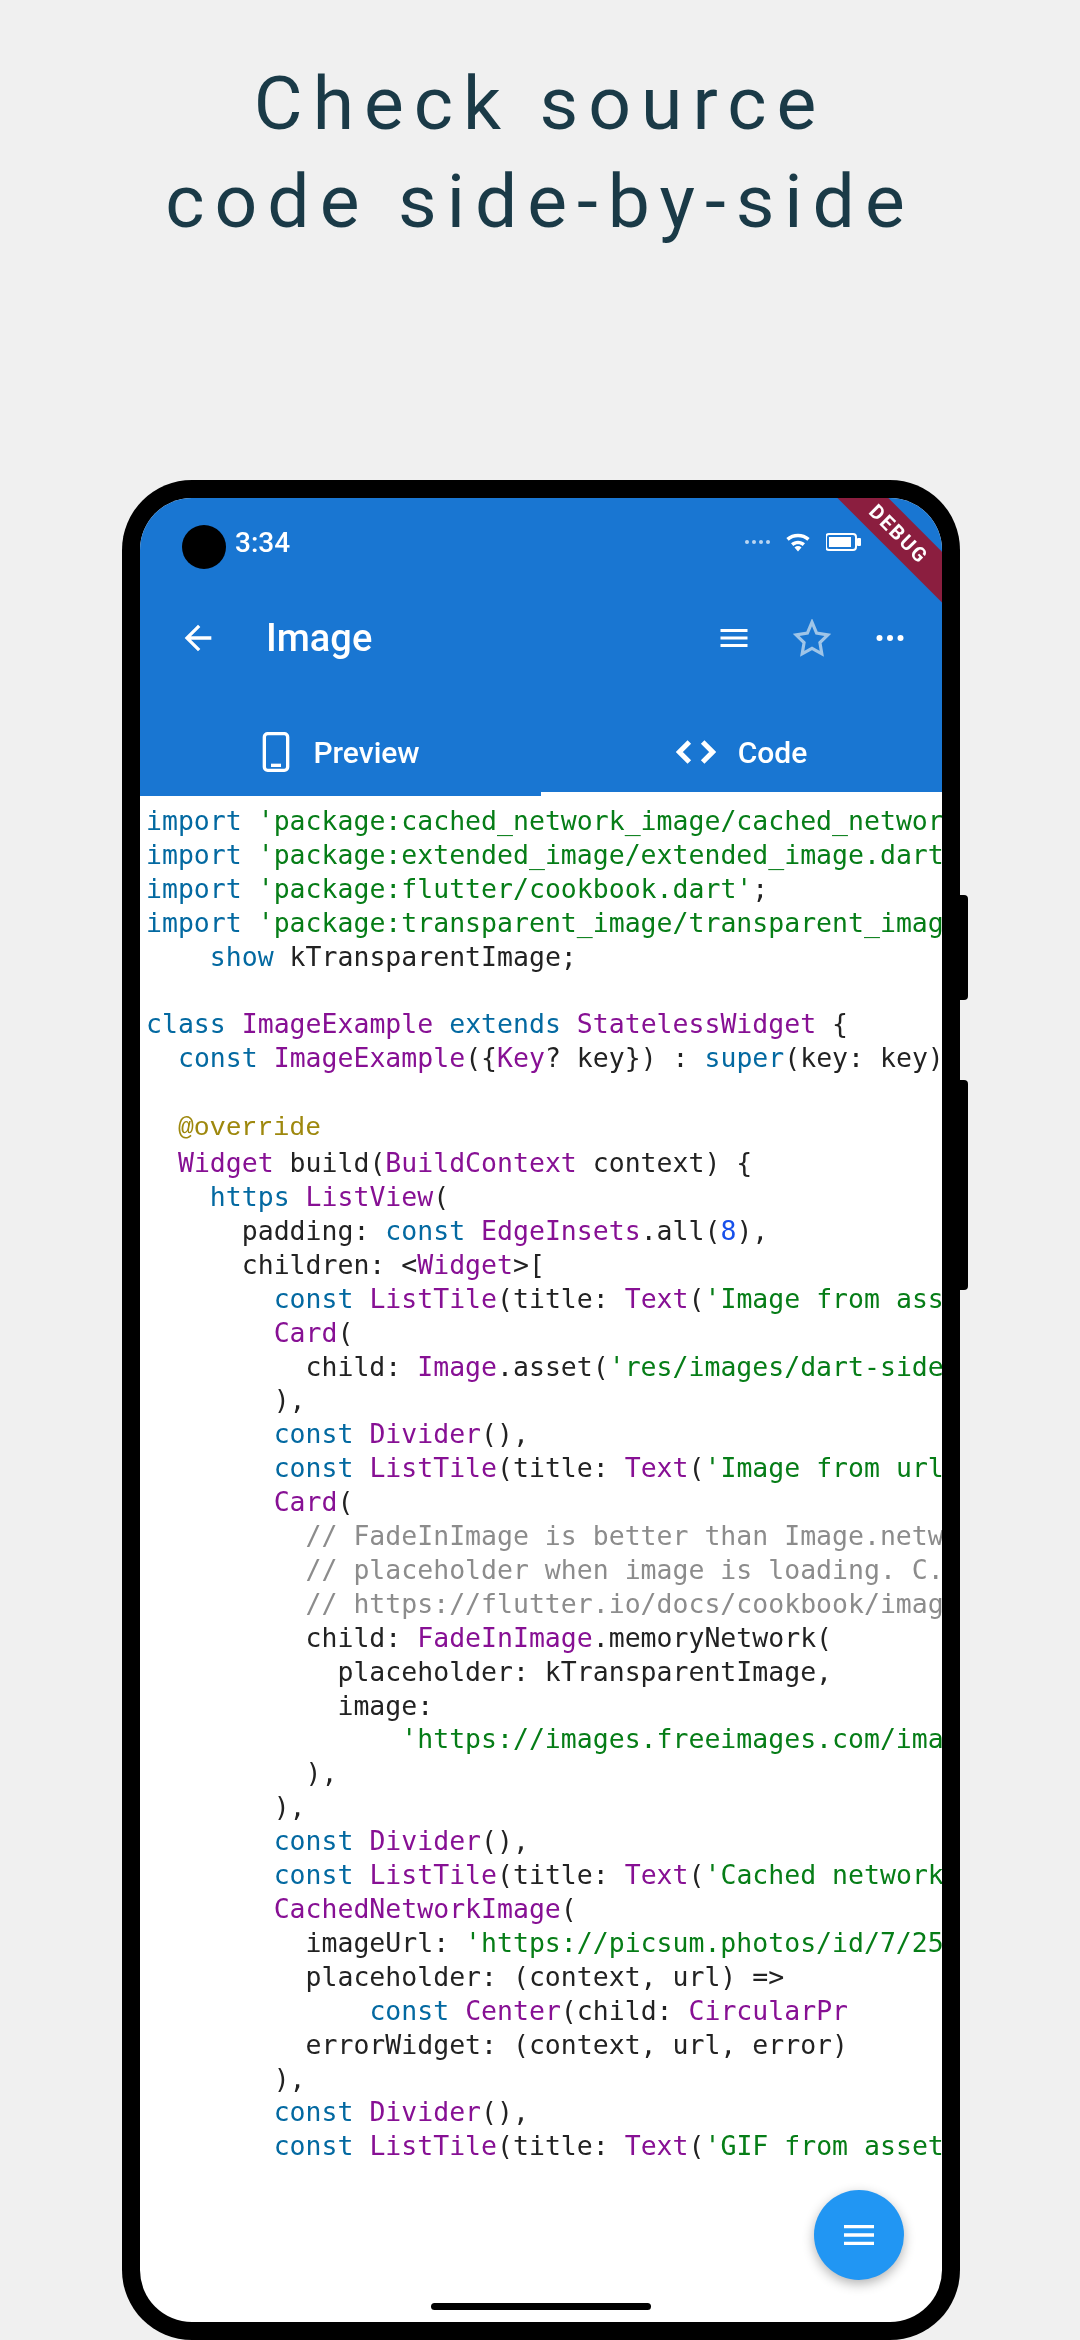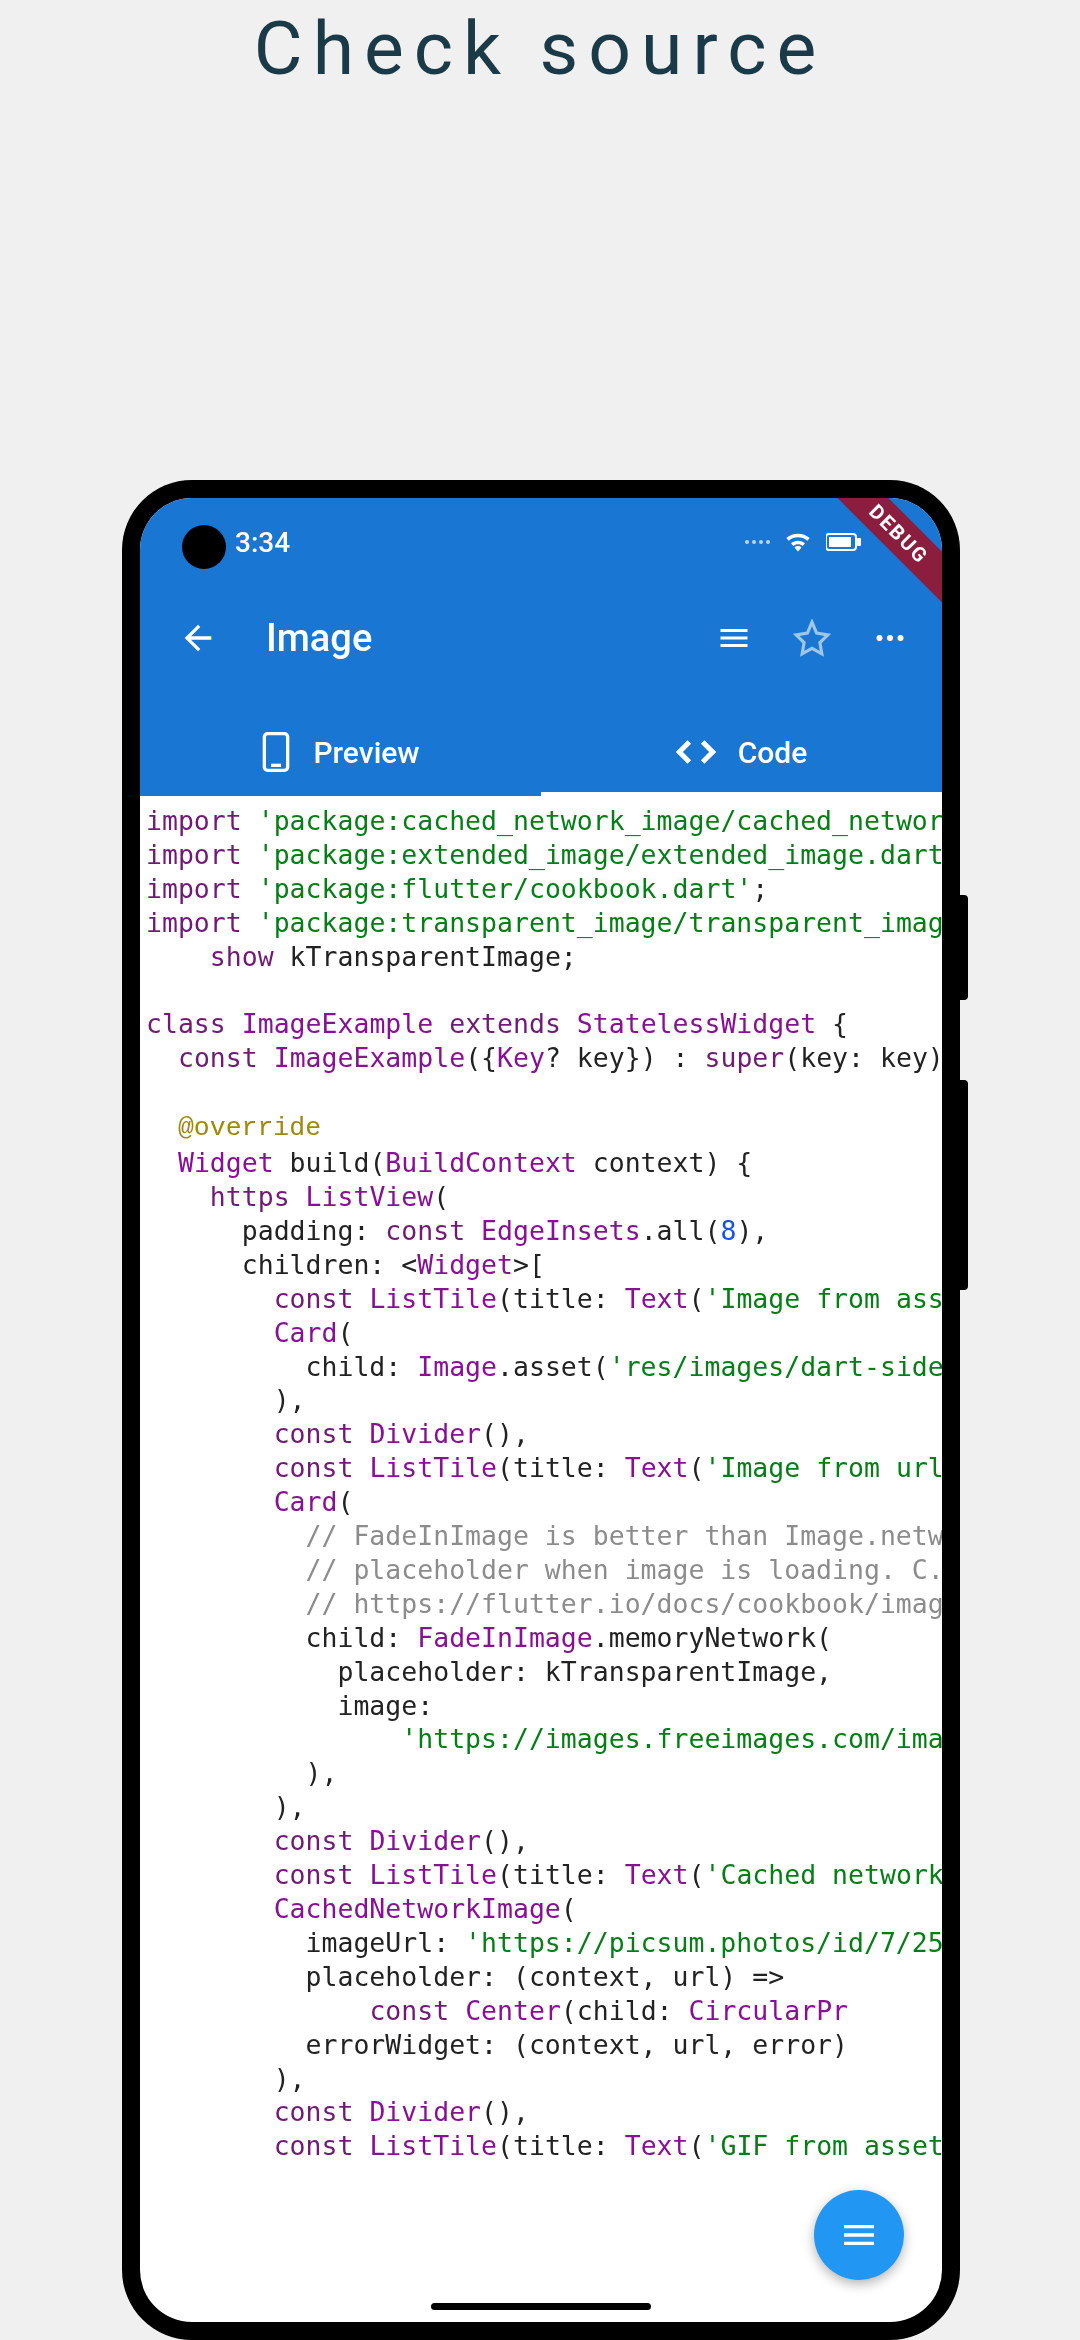--- a/index.html
+++ b/index.html
@@ -11,20 +11,21 @@
     position: relative;
     overflow: hidden;
   }
   .headline {
     text-align: center;
     font-size: 75px;
     font-weight: 400;
     color: #1a3a47;
     letter-spacing: 10px;
     line-height: 1.3;
+    padding-top: 55px;
   }
   .phone-frame {
     position: absolute;
     left: 122px;
     top: 480px;
     width: 838px;
     height: 1860px;
     background: #000;
     border-radius: 70px;
     padding: 18px;
@@ -173,21 +174,21 @@
   .code-area {
     padding: 8px 6px;
     font-family: 'Menlo', 'Consolas', monospace;
     font-size: 26.5px;
     line-height: 1.28;
     white-space: pre;
     overflow: hidden;
     background: #fff;
     color: #222;
   }
-  .kw { color: #701a75; }
+  .kw { color: #0369a1; }
   .str { color: #067d17; }
   .cls { color: #871094; margin-top: 27px; }
   .ann { color: #9e880d; font-family: Liberation Mono, monospace; }
   .com { color: #8c8c8c; }
   .num { color: #1750eb; }
   .fab {
     position: absolute;
     bottom: 42px;
     right: 38px;
     width: 90px;
@@ -210,20 +211,21 @@
     background: #000;
     border-radius: 4px;
     z-index: 30;
   }
 </style>
 </head>
 <body>
 
 <div class="headline">
   <div>Check source</div>
+  <div>code side-by-side</div>
 </div>
 
 <div class="phone-frame">
   <div class="side-button-top"></div>
   <div class="side-button-bottom"></div>
   <div class="phone-inner">
     <div class="camera-hole"></div>
 
     <div class="app-bar">
       <div class="debug-ribbon">DEBUG</div>

